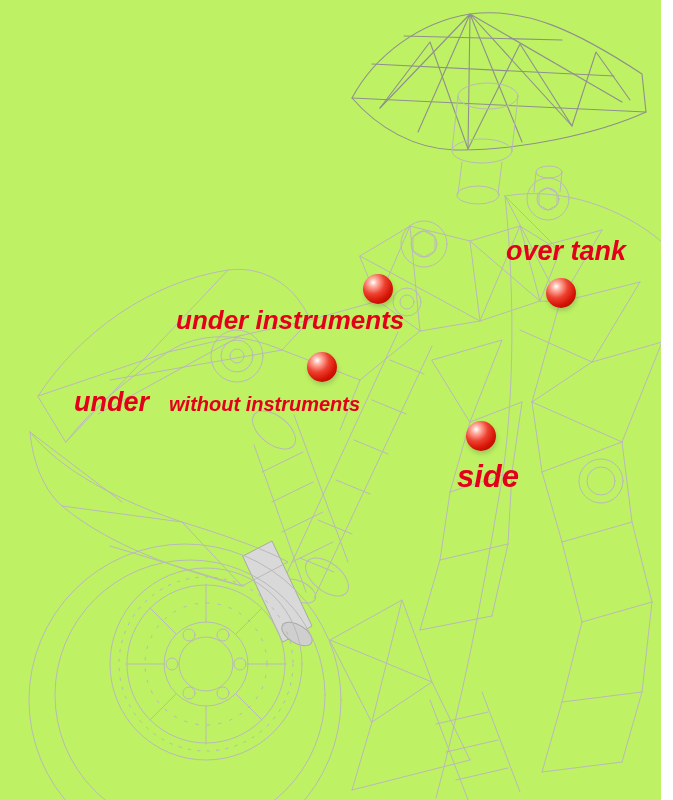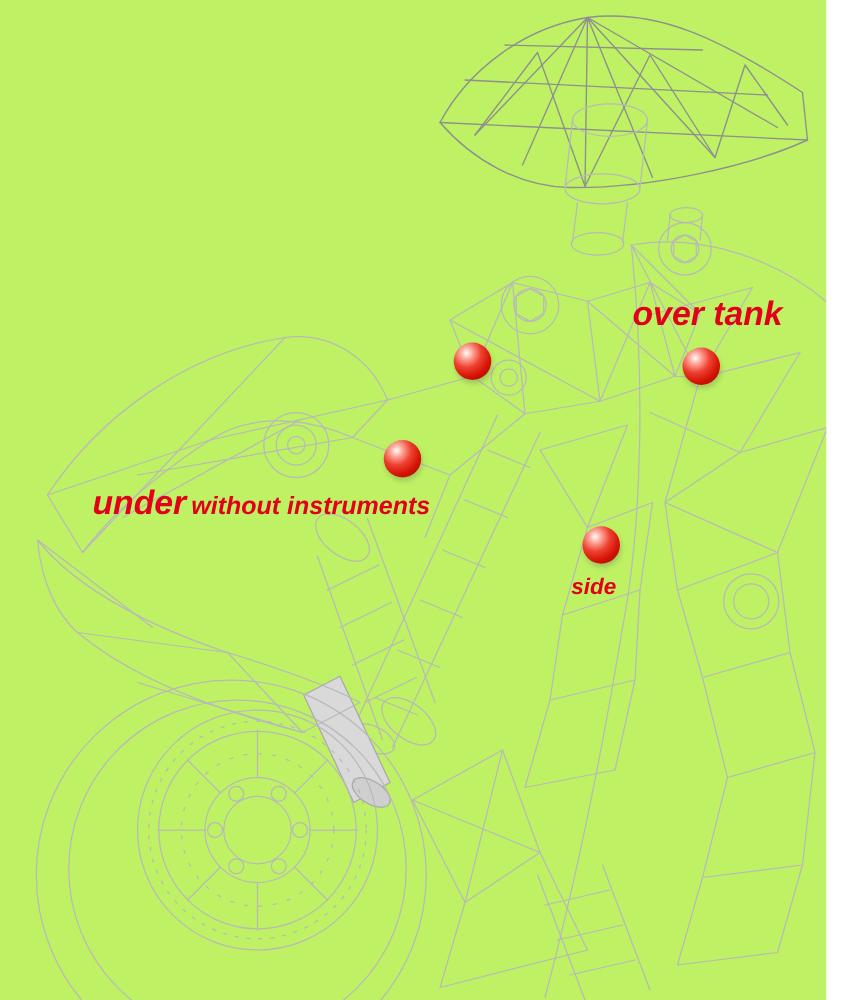--- a/index.html
+++ b/index.html
@@ -24,22 +24,22 @@
     position: absolute;
     color: #e2001a;
     font-style: italic;
     font-weight: bold;
     white-space: nowrap;
     line-height: 1.1;
   }
   .lbl-over-tank  { left: 506px; top: 237px; font-size: 27px; }
   .lbl-under      { left: 176px; top: 306px; font-size: 26px; }
   .lbl-racing     { left: 74px;  top: 388px; font-size: 27px; }
-  .lbl-racing .racing-sub { font-size: 20px; margin-left: 4px; font-style: italic; }
-  .lbl-side       { left: 457px; top: 460px; font-size: 18px; text-align: center; }
+  .lbl-racing .racing-sub { font-size: 20px; margin-left: 20px; font-style: italic; }
+  .lbl-side       { left: 457px; top: 460px; font-size: 31px; text-align: center; }
 
   .dot {
     position: absolute;
     width: 30px; height: 30px;
     border-radius: 50%;
     background: radial-gradient(circle at 34% 28%,
       #ffffff 0%, #ffb3a6 14%, #ee4130 40%, #d61405 65%, #9a0c00 92%);
     box-shadow: 1px 3px 4px rgba(80,80,80,0.25);
   }
   .dot-under  { left: 363px; top: 274px; }
@@ -165,20 +165,21 @@
 
       <g>
         <path d="M310,320 L378,301 M282,350 L360,380 M360,380 L420,331 M360,380 L340,430"></path>
         <path d="M560,251 L505,196 M540,301 L560,302"></path>
       </g>
     </g>
   </svg>
 
   <div class="label lbl-over-tank">over tank</div>
 
+  <div class="label lbl-under">under instruments</div>
 
   <div class="label lbl-racing">
     <span class="racing-main">under</span><span class="racing-sub">without instruments</span>
   </div>
 
   <div class="label lbl-side">side</div>
 
   <span class="dot dot-under"></span>
   <span class="dot dot-over"></span>
   <span class="dot dot-racing"></span>

